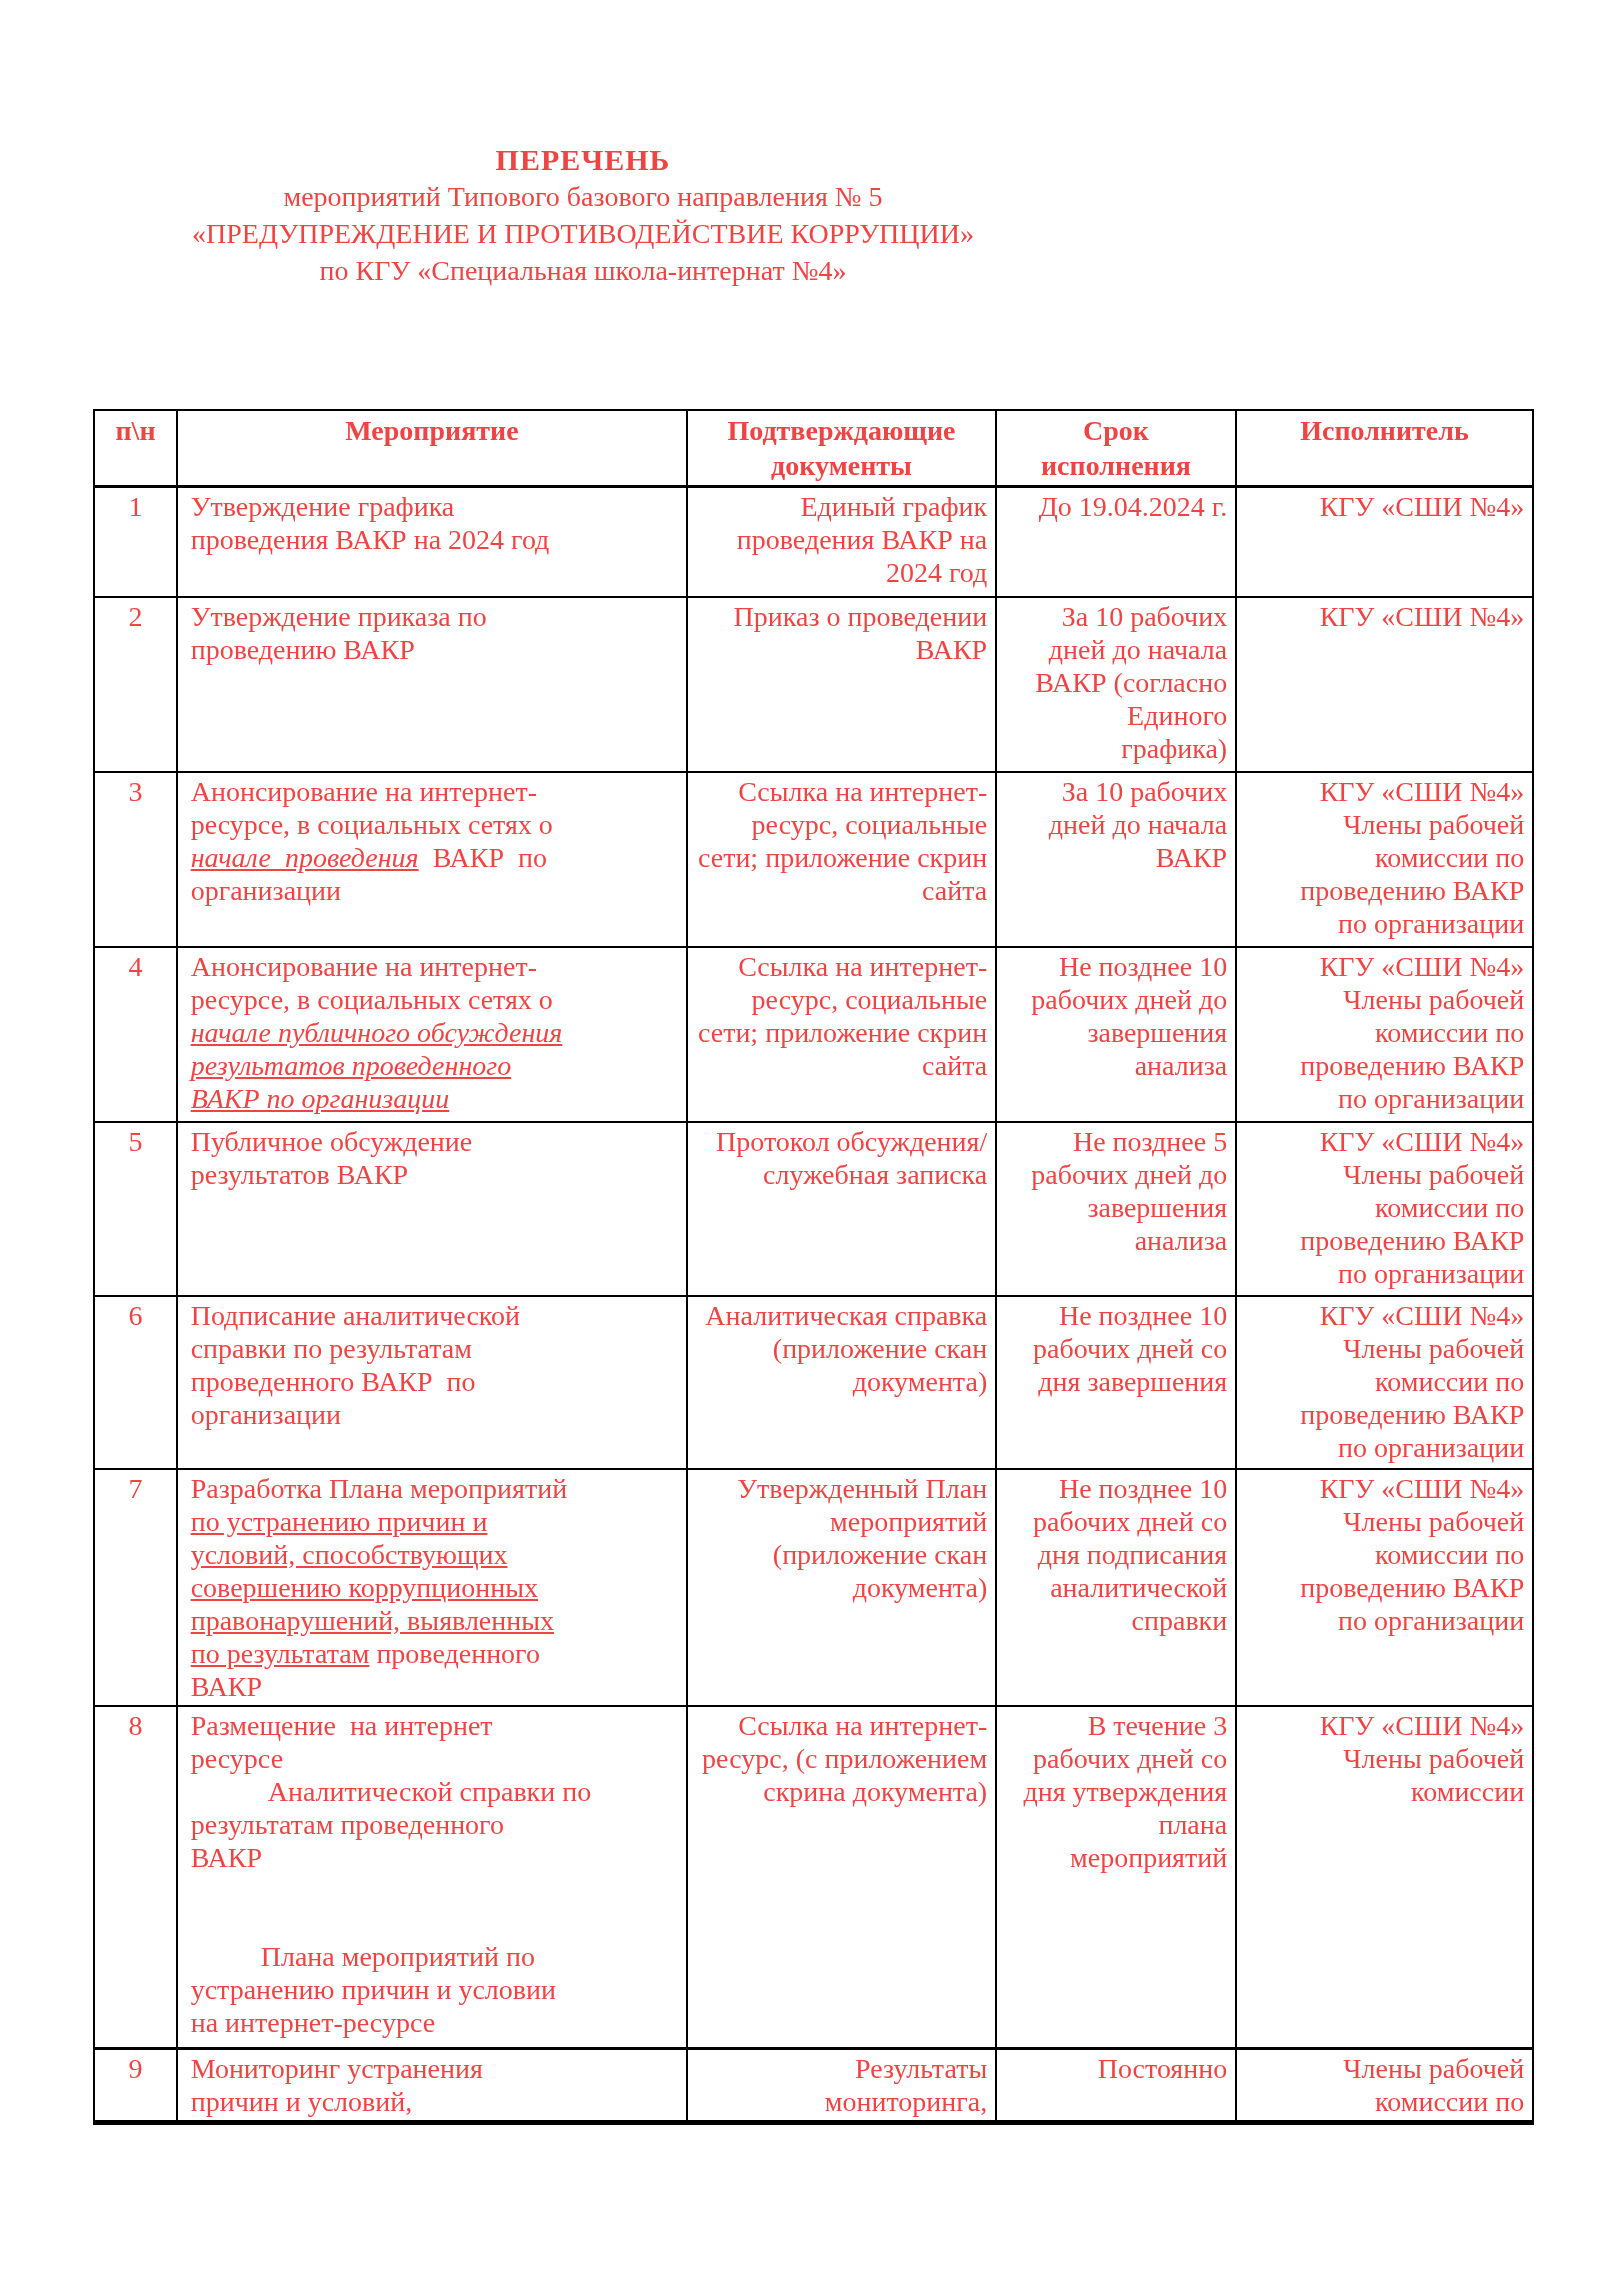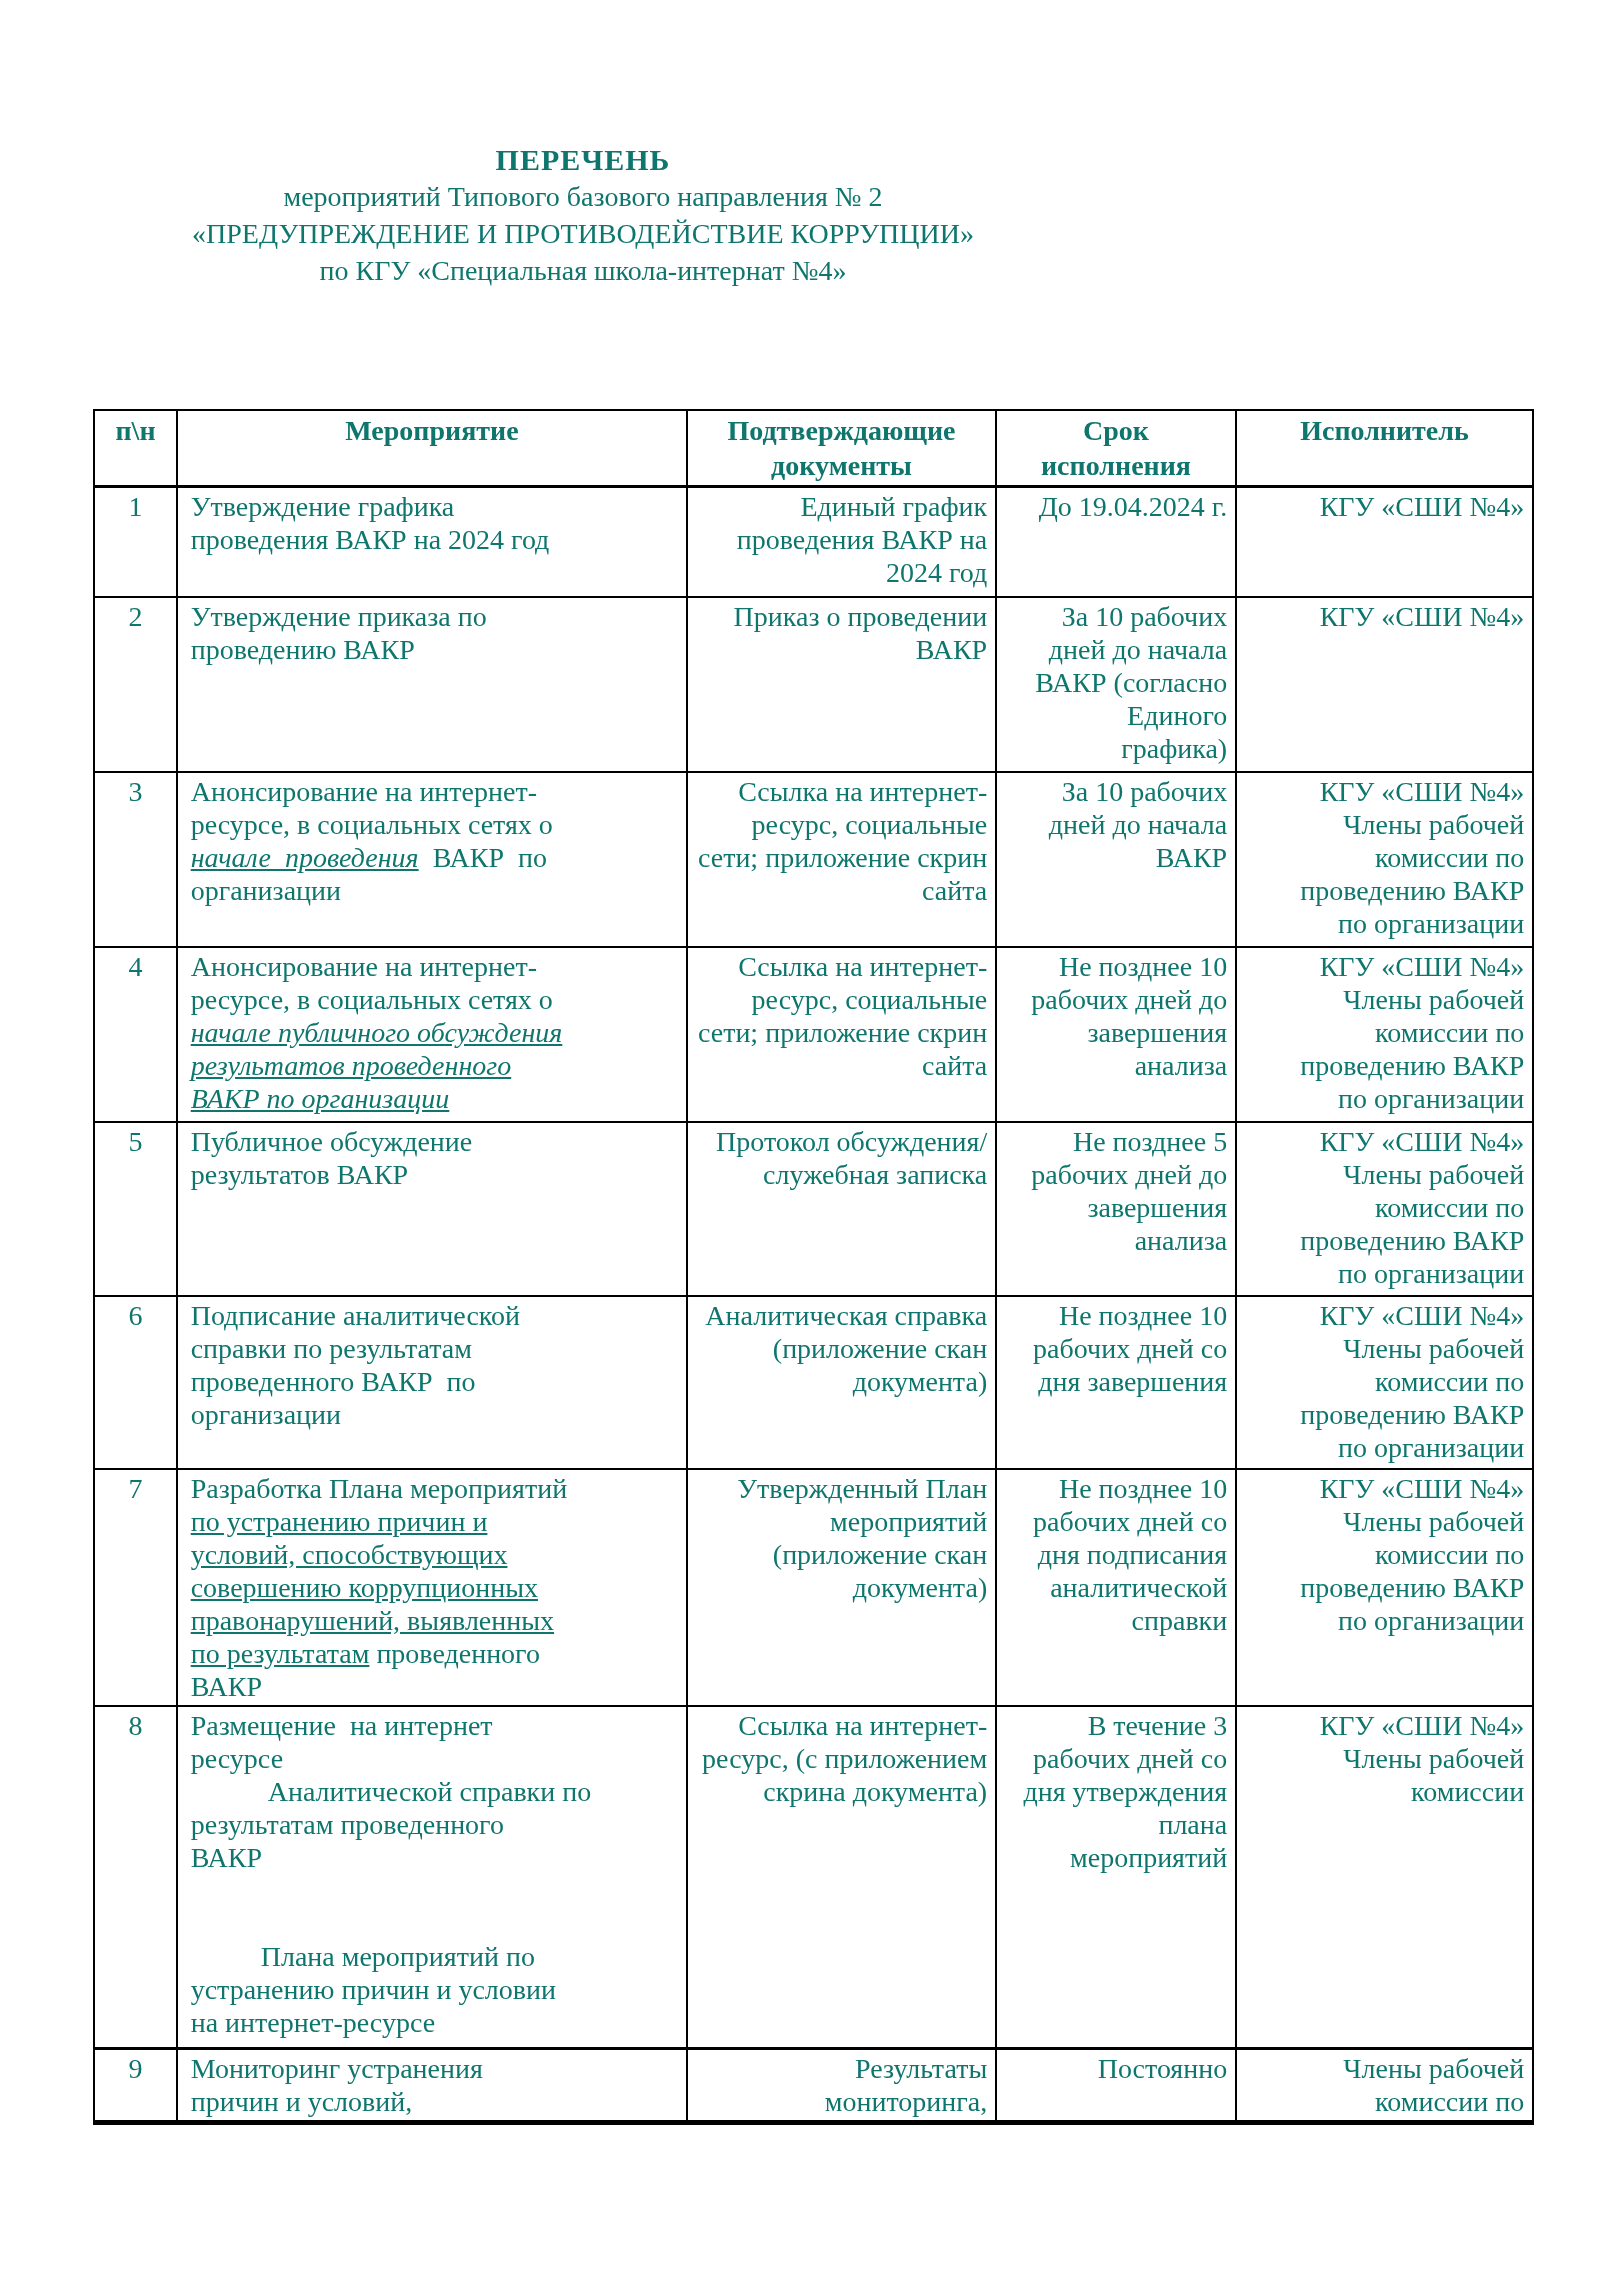--- a/index.html
+++ b/index.html
@@ -2,21 +2,21 @@
 <html><head>
 <meta charset="utf-8">
 <style>
   * { margin: 0; padding: 0; box-sizing: border-box; }
   html, body { background: #ffffff; }
   .page {
     position: relative;
     width: 1621px;
     height: 2293px;
     background: #ffffff;
-    color: #0f766e;
+    color: #ef4444;
     font-family: "Liberation Serif", "DejaVu Serif", serif;
     overflow: hidden;
   }
   .heading {
     position: absolute;
     left: 93px;
     top: 141px;
     width: 980px;
     text-align: center;
     font-size: 28px;
@@ -76,21 +76,21 @@
   tr.row-8 td { height: 343px; }
   tr.row-9 td { height: 71px; border-top: 3.9px solid #000; border-bottom: 5.9px solid #000; }
 </style>
 </head>
 <body>
 
 <div class="page">
 
   <div class="heading">
     <div class="title-main">ПЕРЕЧЕНЬ</div>
-    <div>мероприятий Типового базового направления № 2</div>
+    <div>мероприятий Типового базового направления № 5</div>
     <div>«ПРЕДУПРЕЖДЕНИЕ И ПРОТИВОДЕЙСТВИЕ КОРРУПЦИИ»</div>
     <div>по КГУ «Специальная школа-интернат №4»</div>
   </div>
 
 
   <table class="doc-table">
     <colgroup>
       <col style="width:83px">
       <col style="width:510px">
       <col style="width:309px">

